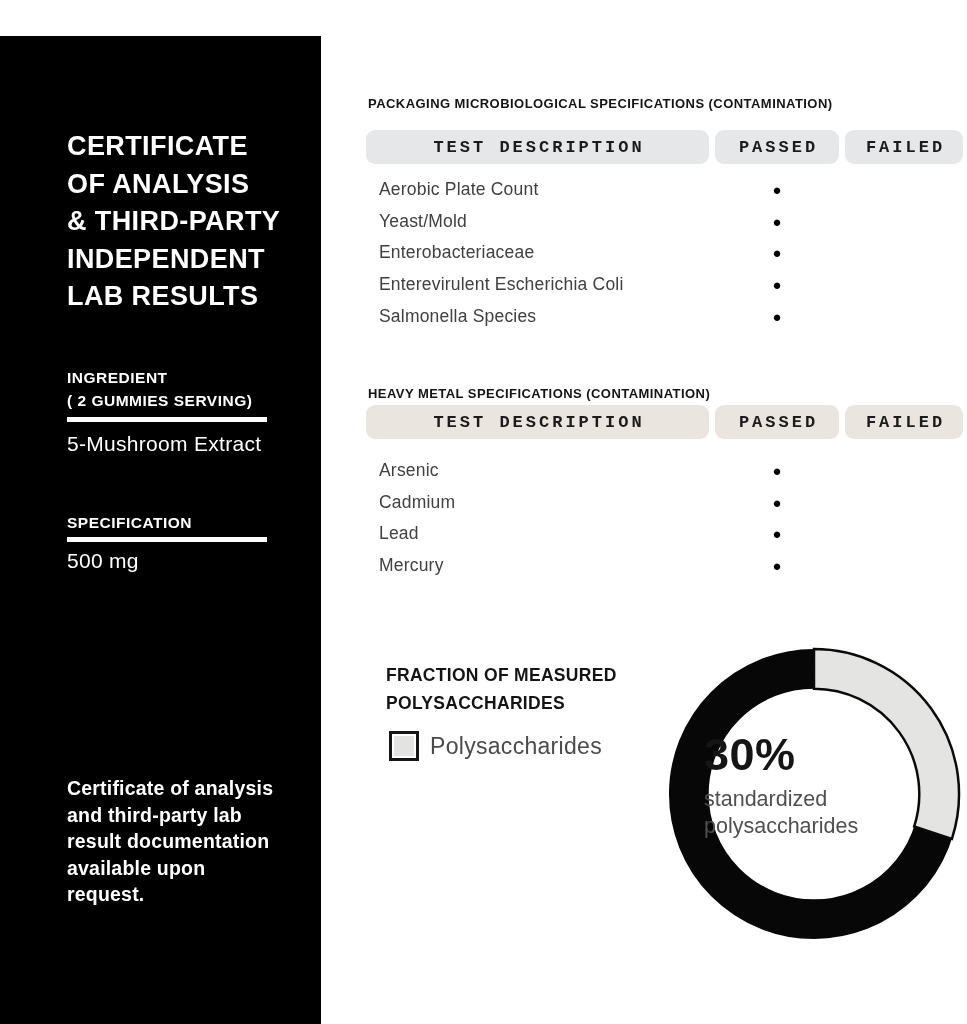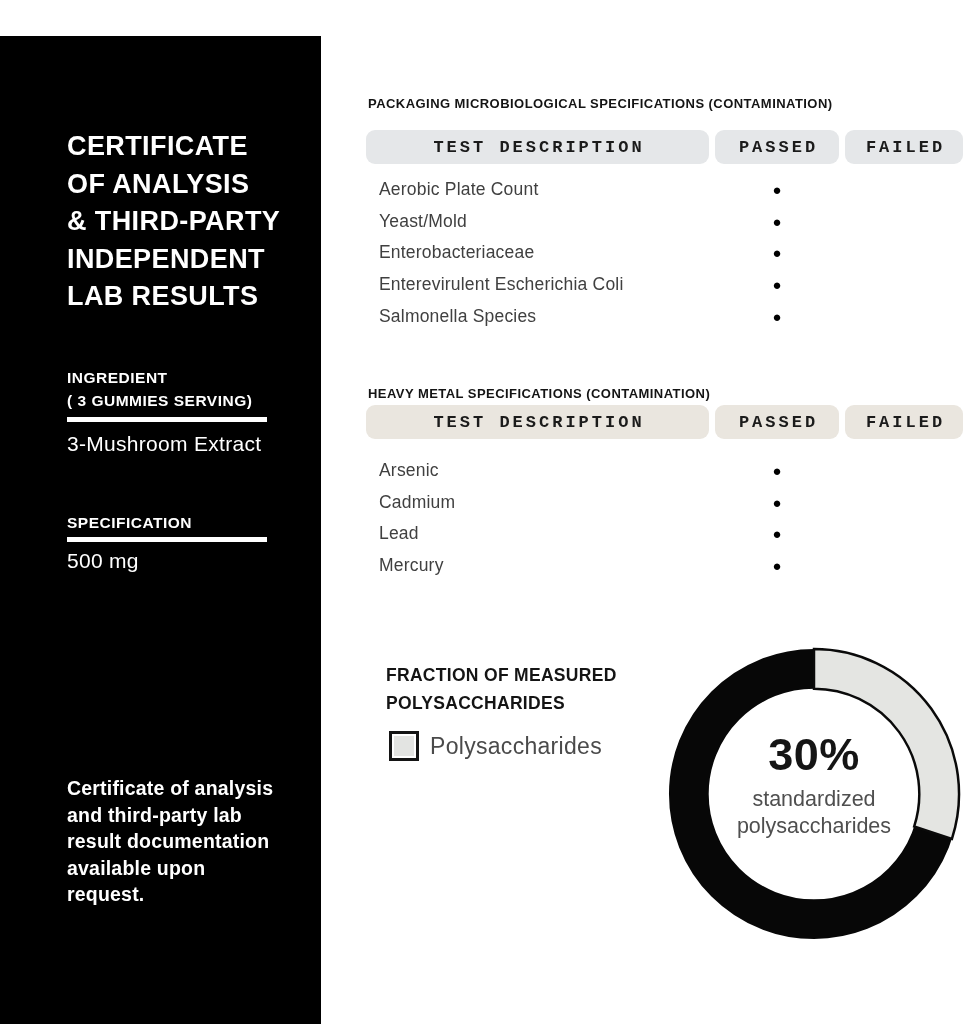--- a/index.html
+++ b/index.html
@@ -48,40 +48,40 @@
   .rc-fail{flex:1;text-align:center;font-size:15px;color:#000000;}
 
   
   #legend{position:absolute;left:389px;top:731px;display:flex;align-items:center;}
   .legend-swatch{width:24px;height:24px;background:#e3e4e2;border:3px solid #141414;
                  box-shadow:inset 0 0 0 2px #ffffff;}
   .legend-label{margin-left:11px;font-size:23px;color:#4a4a4a;letter-spacing:0.3px;}
 
   
   #donut{position:absolute;left:665px;top:645px;width:298px;height:298px;}
-  #donut-center{position:absolute;left:704px;top:729px;width:220px;text-align:center;}
+  #donut-center{position:absolute;left:704px;top:729px;width:220px;}
   .donut-pct{font-size:45px;font-weight:700;color:#151515;letter-spacing:0.5px;}
   .donut-sub{margin-top:5px;font-size:21.5px;line-height:27px;color:#4f4f4f;white-space:pre-line;}
 </style>
 </head>
 <body>
 
 <div class="page">
 
   <div class="left-panel">
     <div class="lp-title">CERTIFICATE
 OF ANALYSIS
 &amp; THIRD-PARTY
 INDEPENDENT
 LAB RESULTS</div>
 
     <div class="lp-sec-label" id="ing-label">INGREDIENT
-( 3 GUMMIES SERVING)</div>
+( 2 GUMMIES SERVING)</div>
     <div class="lp-rule" id="rule1"></div>
-    <div class="lp-value" id="ing-value">3-Mushroom Extract</div>
+    <div class="lp-value" id="ing-value">5-Mushroom Extract</div>
 
     <div class="lp-sec-label" id="spec-label">SPECIFICATION</div>
     <div class="lp-rule" id="rule2"></div>
     <div class="lp-value" id="spec-value">500 mg</div>
 
     <div class="lp-foot">Certificate of analysis
 and third-party lab
 result documentation
 available upon
 request.</div>

